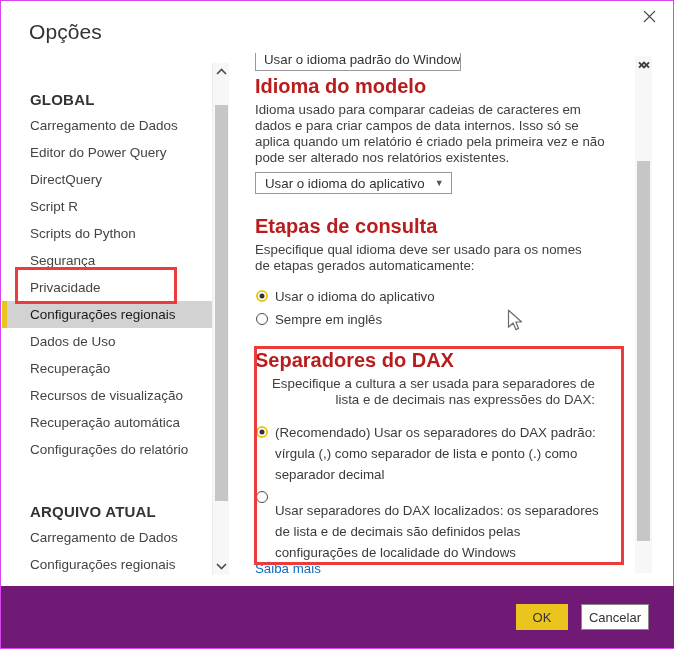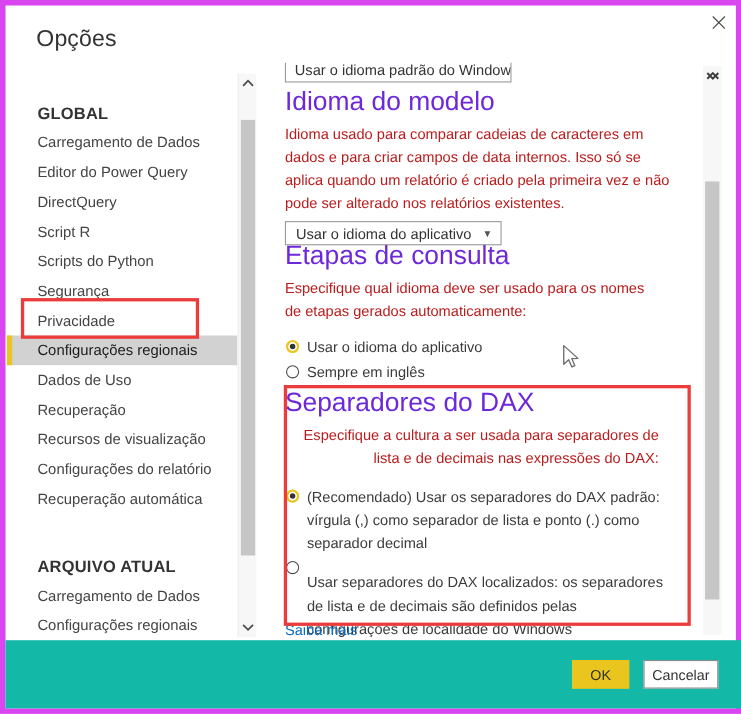--- a/index.html
+++ b/index.html
@@ -14,21 +14,21 @@
     color: #333333;
     overflow: hidden;
     position: relative;
   }
 
   
   #dialog {
     position: absolute;
     inset: 0;
     background: #ffffff;
-    border: 5px solid #d946ef;
+    border: 1px solid #d946ef;
     box-sizing: border-box;
   }
 
   
   #titlebar {
     position: absolute;
     left: 0; top: 0;
     width: 674px; height: 52px;
   }
   #dialog-title {
@@ -121,30 +121,30 @@
 
   
   #content-pane {
     position: absolute;
     left: 240px; top: 52px;
     width: 390px; height: 522px;
     overflow: hidden;
     background: #ffffff;
   }
   .sec-title {
-    font-size: 24px;
-    font-weight: 400;
-    color: #6d28d9;
+    font-size: 20px;
+    font-weight: 700;
+    color: #b91c1c;
     margin: 0 0 4px 0;
     white-space: nowrap;
   }
   .sec-desc {
     font-size: 13.3px;
-    line-height: 21px;
-    color: #b91c1c;
+    line-height: 16px;
+    color: #404040;
     margin: 0 8px 6px 0;
     max-width: 353px;
   }
   .dropdown {
     display: inline-flex;
     align-items: center;
     justify-content: space-between;
     height: 22px;
     min-width: 164px;
     padding: 0 7px 0 9px;
@@ -261,21 +261,21 @@
     width: 13px; height: 380px;
     background: #c6c6c6;
     cursor: pointer;
   }
 
   
   #footer {
     position: absolute;
     left: 0; bottom: 0;
     width: 674px; height: 62px;
-    background: #14b8a6;
+    background: #701a75;
   }
   .btn {
     position: absolute;
     top: 18px;
     height: 26px;
     font-size: 13px;
     font-family: "Liberation Sans", sans-serif;
     cursor: pointer;
     box-sizing: border-box;
   }
@@ -324,22 +324,22 @@
       <div class="nav-item">Editor do Power Query</div>
       <div class="nav-item">DirectQuery</div>
       <div class="nav-item">Script R</div>
       <div class="nav-item">Scripts do Python</div>
       <div class="nav-item">Segurança</div>
       <div class="nav-item">Privacidade</div>
       <div class="nav-item selected">Configurações regionais</div>
       <div class="nav-item">Dados de Uso</div>
       <div class="nav-item">Recuperação</div>
       <div class="nav-item">Recursos de visualização</div>
+      <div class="nav-item">Recuperação automática</div>
       <div class="nav-item">Configurações do relatório</div>
-      <div class="nav-item">Recuperação automática</div>
       <div class="nav-spacer"></div>
       <div class="nav-group-header">ARQUIVO ATUAL</div>
       <div class="nav-item">Carregamento de Dados</div>
       <div class="nav-item">Configurações regionais</div>
       <div class="nav-item">Privacidade</div>
     </div>
 
   <div id="nav-scrollbar">
     <div id="nav-scroll-up">
       <svg width="11" height="7" viewBox="0 0 11 7">

